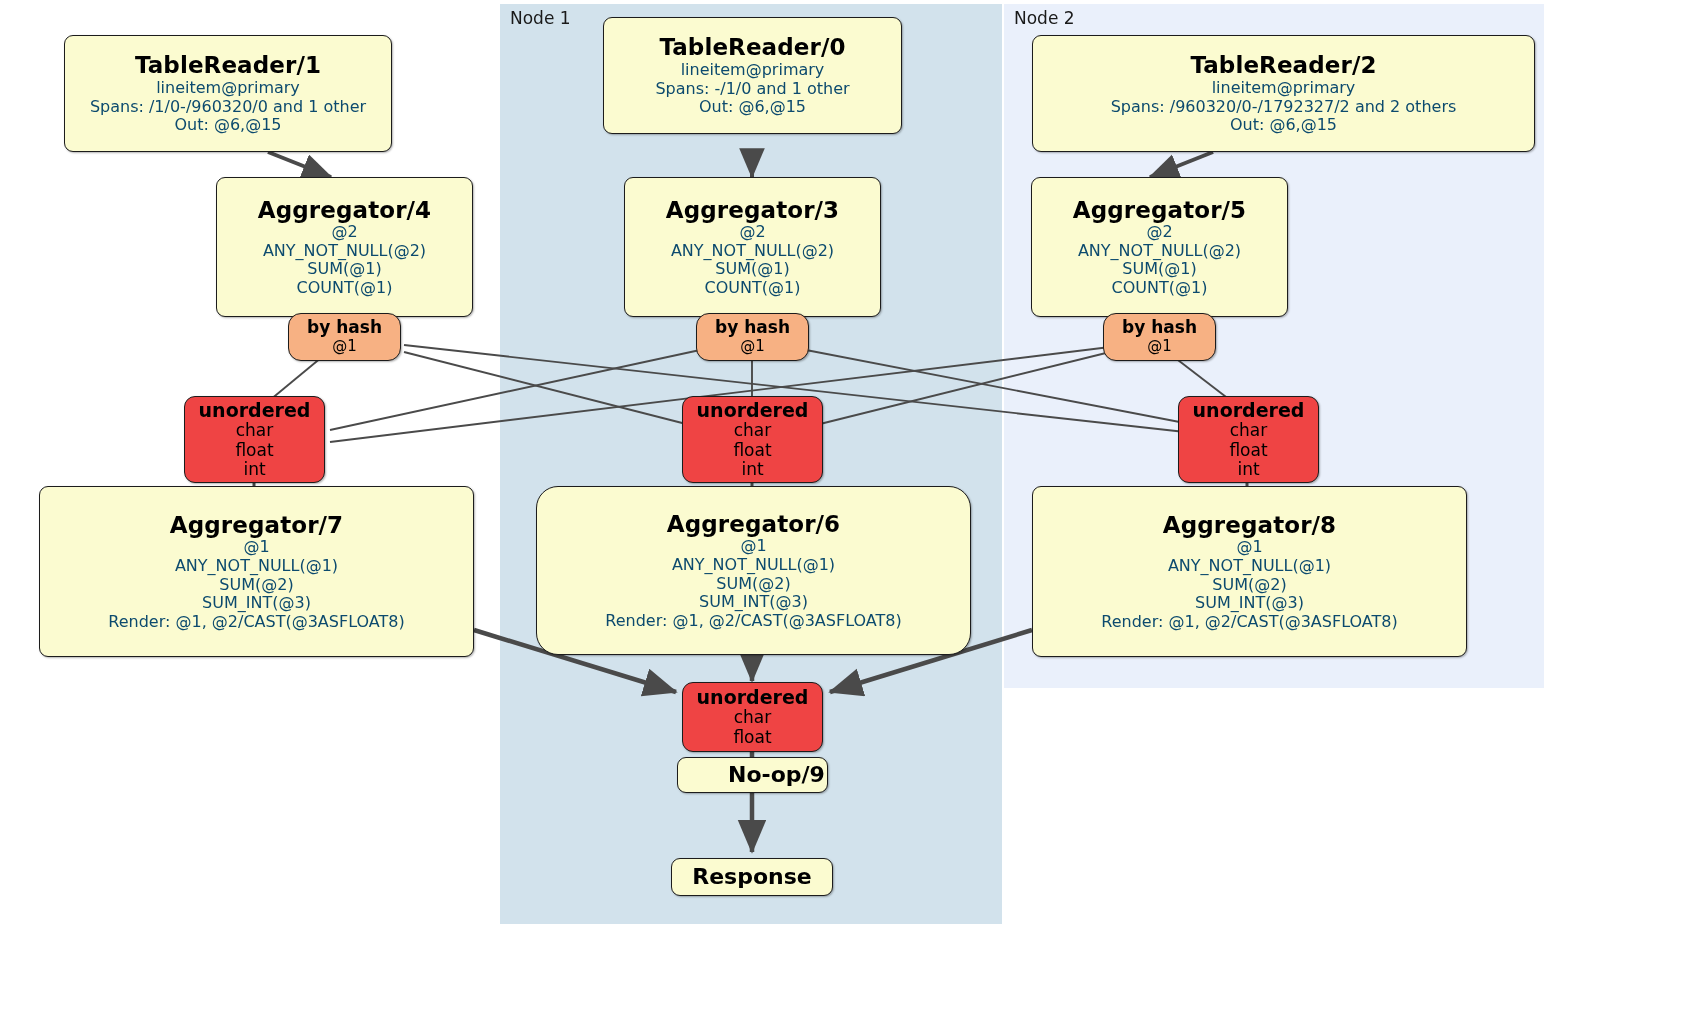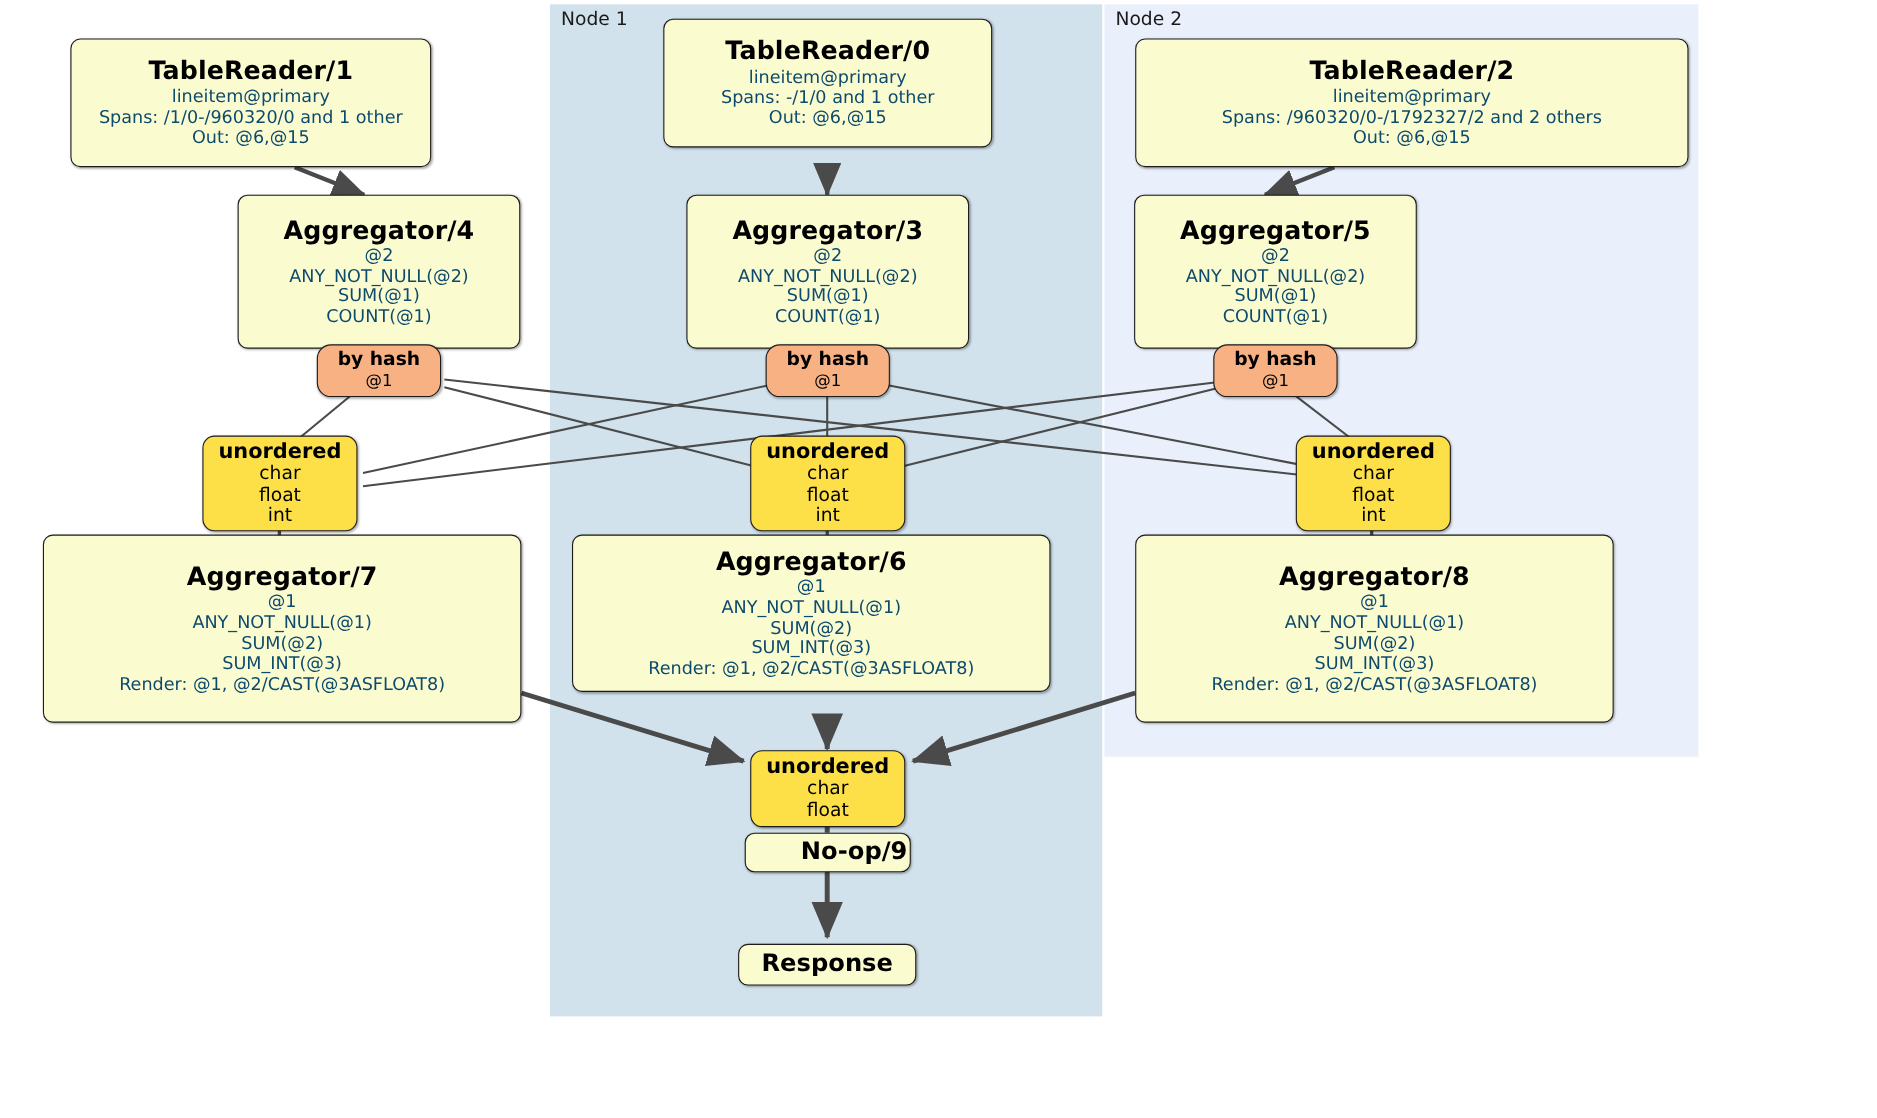--- a/index.html
+++ b/index.html
@@ -15,21 +15,21 @@
             overflow:visible;pointer-events:none;}
 
   .box{position:absolute;box-sizing:border-box;text-align:center;
        display:flex;flex-direction:column;align-items:center;
        justify-content:center;line-height:1.16;}
 
   .proc{background:#fbfbd0;border:1.6px solid #1c1c1c;border-radius:9px;
         box-shadow:1px 1px 2px rgba(0,0,0,.30);}
   .router{background:#f7b183;border:1.6px solid #1c1c1c;border-radius:13px;
           box-shadow:1px 1px 2px rgba(0,0,0,.30);}
-  .sync{background:#fde047;border:1.6px solid #1c1c1c;border-radius:11px;
+  .sync{background:#ef4444;border:1.6px solid #1c1c1c;border-radius:11px;
         box-shadow:1px 1px 2px rgba(0,0,0,.30);align-items:center;}
 
   .t-title{font-weight:bold;font-size:23px;color:#000;letter-spacing:.1px;}
   .t-line{font-size:16px;color:#0c4a6e;}
   .r-title{font-weight:bold;font-size:17px;color:#000;}
   .r-line{font-size:15px;color:#000;}
   .s-title{font-weight:bold;font-size:19px;color:#000;}
   .s-line{font-size:17px;color:#000;}
   .small-title{font-weight:bold;font-size:22px;color:#000;}
 </style>
@@ -179,21 +179,21 @@
 
   <div class="box proc" style="left:39px;top:486px;width:435px;height:171px;">
     <div class="t-title">Aggregator/7</div>
     <div class="t-line">@1</div>
     <div class="t-line">ANY_NOT_NULL(@1)</div>
     <div class="t-line">SUM(@2)</div>
     <div class="t-line">SUM_INT(@3)</div>
     <div class="t-line">Render: @1, @2/CAST(@3ASFLOAT8)</div>
   </div>
 
-  <div class="box proc" style="left:520px;top:486px;width:435px;height:143px;">
+  <div class="box proc" style="left:536px;top:486px;width:435px;height:169px;border-radius:22px;">
     <div class="t-title">Aggregator/6</div>
     <div class="t-line">@1</div>
     <div class="t-line">ANY_NOT_NULL(@1)</div>
     <div class="t-line">SUM(@2)</div>
     <div class="t-line">SUM_INT(@3)</div>
     <div class="t-line">Render: @1, @2/CAST(@3ASFLOAT8)</div>
   </div>
 
   <div class="box proc" style="left:1032px;top:486px;width:435px;height:171px;">
     <div class="t-title">Aggregator/8</div>

